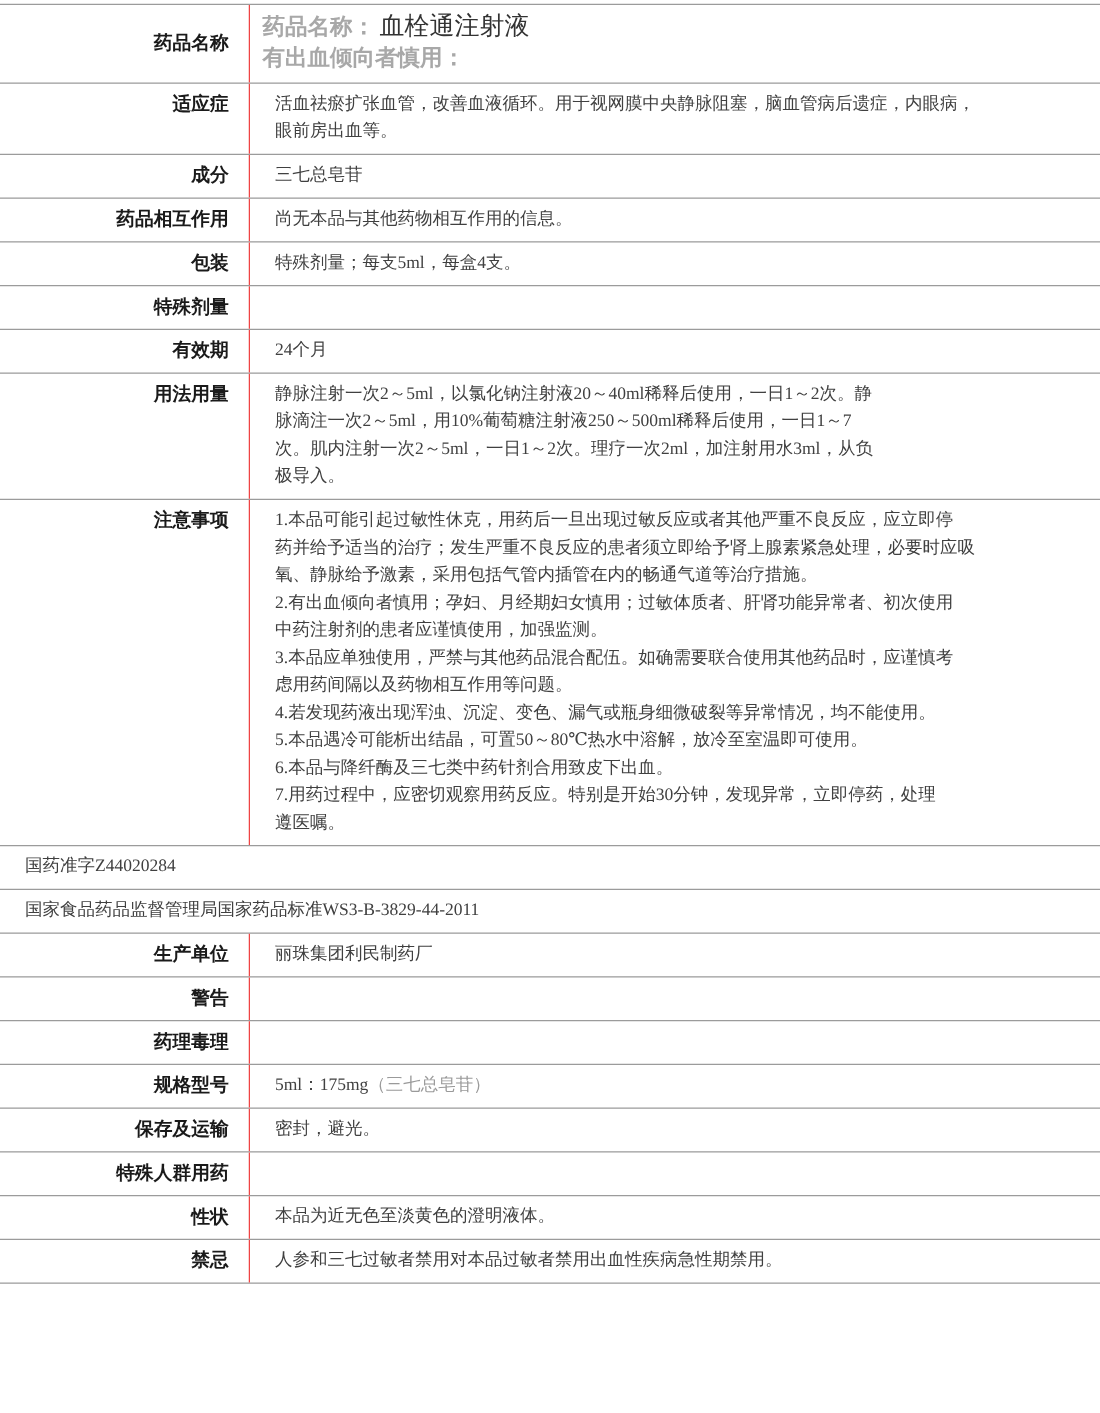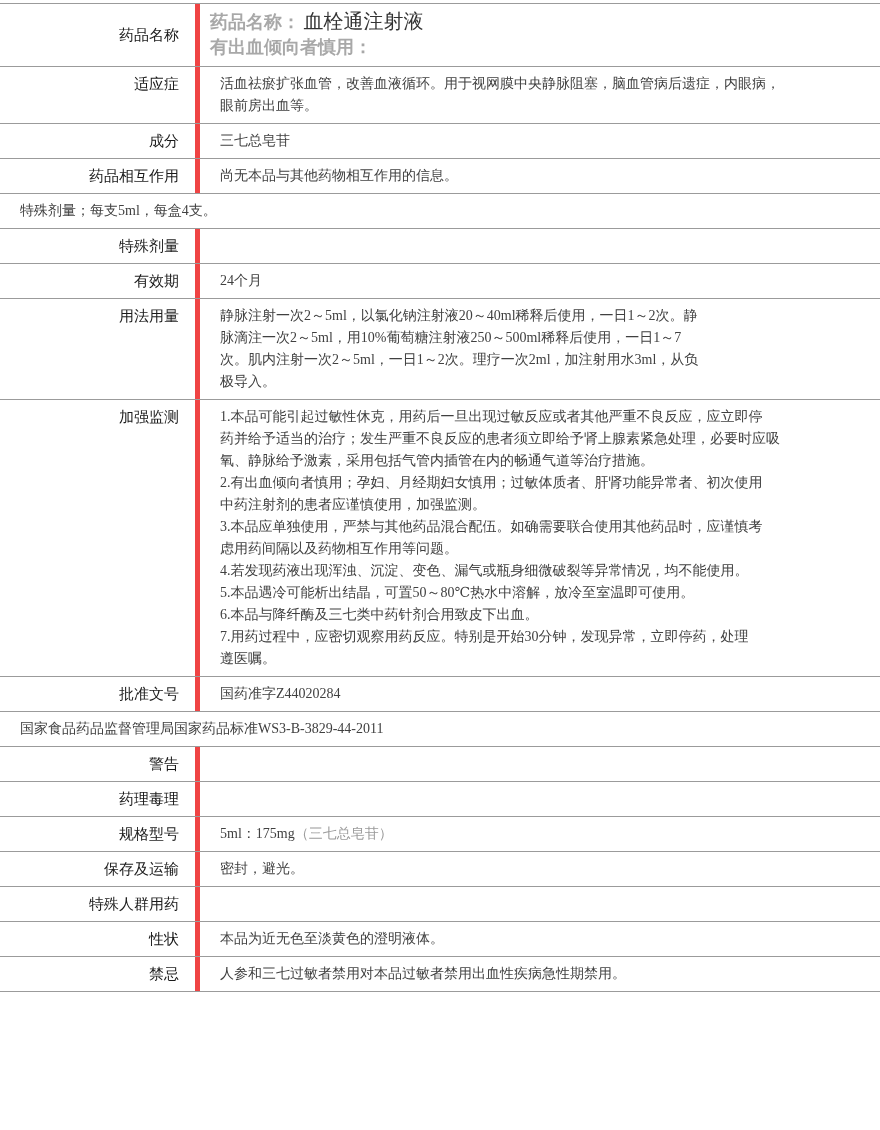--- a/index.html
+++ b/index.html
@@ -22,24 +22,24 @@
     border-top: 1px solid #9b9b9b;
   }
   .row:last-child {
     border-bottom: 1px solid #9b9b9b;
     justify-content: space-between;
   }
   .label-cell {
     width: 200px;
     min-width: 200px;
     box-sizing: border-box;
-    border-right: 5px solid #ef4444;
+    border-right: 1px solid #ef4444;
     text-align: right;
     padding: 6px 16px 6px 0;
-    font-weight: normal;
+    font-weight: bold;
     font-size: 15px;
     color: #1a1a1a;
     line-height: 22px;
   }
   .label-cell.middle {
     display: flex;
     align-items: center;
     justify-content: flex-end;
     padding-top: 0;
     padding-bottom: 0;
@@ -103,20 +103,21 @@
     <div class="label-cell">成分</div>
     <div class="content-cell">三七总皂苷</div>
   </div>
 
   <div class="row">
     <div class="label-cell">药品相互作用</div>
     <div class="content-cell">尚无本品与其他药物相互作用的信息。</div>
   </div>
 
   <div class="row">
+    <div class="label-cell">包装</div>
     <div class="content-cell">特殊剂量；每支5ml，每盒4支。</div>
   </div>
 
   <div class="row">
     <div class="label-cell">特殊剂量</div>
     <div class="content-cell"></div>
   </div>
 
   <div class="row">
     <div class="label-cell">有效期</div>
@@ -125,44 +126,47 @@
 
   <div class="row">
     <div class="label-cell">用法用量</div>
     <div class="content-cell">静脉注射一次2～5ml，以氯化钠注射液20～40ml稀释后使用，一日1～2次。静
 脉滴注一次2～5ml，用10%葡萄糖注射液250～500ml稀释后使用，一日1～7
 次。肌内注射一次2～5ml，一日1～2次。理疗一次2ml，加注射用水3ml，从负
 极导入。</div>
   </div>
 
   <div class="row">
-    <div class="label-cell">加强监测</div>
+    <div class="label-cell">注意事项</div>
     <div class="content-cell">1.本品可能引起过敏性休克，用药后一旦出现过敏反应或者其他严重不良反应，应立即停
 药并给予适当的治疗；发生严重不良反应的患者须立即给予肾上腺素紧急处理，必要时应吸
 氧、静脉给予激素，采用包括气管内插管在内的畅通气道等治疗措施。
 2.有出血倾向者慎用；孕妇、月经期妇女慎用；过敏体质者、肝肾功能异常者、初次使用
 中药注射剂的患者应谨慎使用，加强监测。
 3.本品应单独使用，严禁与其他药品混合配伍。如确需要联合使用其他药品时，应谨慎考
 虑用药间隔以及药物相互作用等问题。
 4.若发现药液出现浑浊、沉淀、变色、漏气或瓶身细微破裂等异常情况，均不能使用。
 5.本品遇冷可能析出结晶，可置50～80℃热水中溶解，放冷至室温即可使用。
 6.本品与降纤酶及三七类中药针剂合用致皮下出血。
 7.用药过程中，应密切观察用药反应。特别是开始30分钟，发现异常，立即停药，处理
 遵医嘱。</div>
   </div>
 
   <div class="row">
-    <div class="label-cell">批准文号</div>
     <div class="content-cell">国药准字Z44020284</div>
   </div>
 
   <div class="row">
     <div class="content-cell">国家食品药品监督管理局国家药品标准WS3-B-3829-44-2011</div>
   </div>
 
+  <div class="row">
+    <div class="label-cell">生产单位</div>
+    <div class="content-cell">丽珠集团利民制药厂</div>
+  </div>
 
   <div class="row">
     <div class="label-cell">警告</div>
     <div class="content-cell"></div>
   </div>
 
   <div class="row">
     <div class="label-cell">药理毒理</div>
     <div class="content-cell"></div>
   </div>

